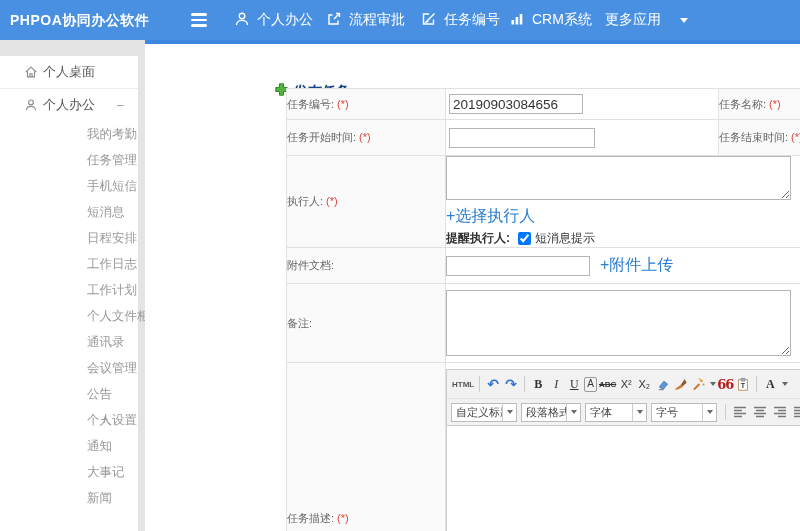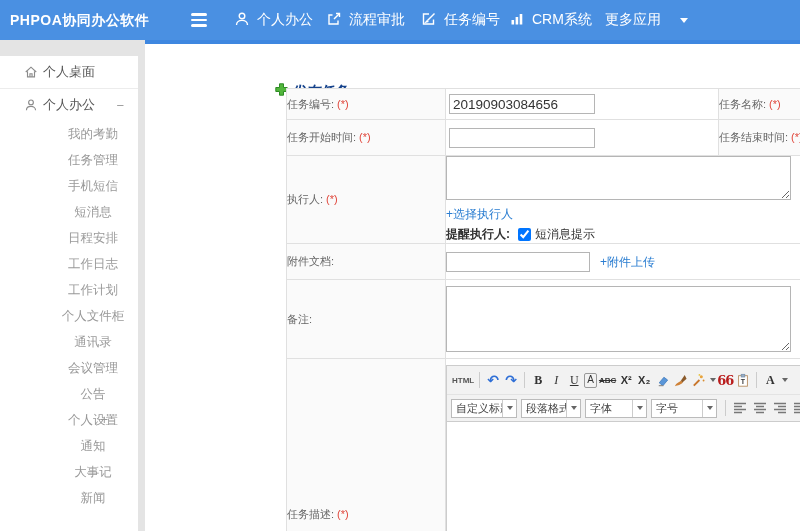--- a/index.html
+++ b/index.html
@@ -14,39 +14,39 @@
   .nav-item{position:absolute;top:0;height:40px;display:flex;align-items:center;gap:7px;font-size:14px;cursor:pointer;white-space:nowrap;}
   .n0{left:234px}.n1{left:326px}.n2{left:421px}.n3{left:509px}.n4{left:605px}
   .caret{width:0;height:0;border-left:4.5px solid transparent;border-right:4.5px solid transparent;border-top:5px solid #fff;margin-left:12px;}
 
   
   .sidebar{position:absolute;left:0;top:56px;width:138px;height:491px;background:#fff;}
   .side-main{height:32px;display:flex;align-items:center;padding-left:24px;font-size:13px;color:#555;cursor:pointer;position:relative;}
   .side-main.first{border-bottom:1px solid #ececec;}
   .side-main svg{margin-right:5px;}
   .side-toggle{position:absolute;right:14px;color:#999;font-size:13px;line-height:1;cursor:pointer;}
-  .side-sub{height:26px;line-height:26px;padding-left:48px;font-size:12.5px;color:#999;cursor:pointer;position:relative;white-space:nowrap;text-align:center;}
+  .side-sub{height:26px;line-height:26px;padding-left:87px;font-size:12.5px;color:#999;cursor:pointer;position:relative;white-space:nowrap;}
   .side-sub .side-toggle{right:30px;top:6px;}
 
   
   .main{position:absolute;left:145px;top:40px;width:655px;height:487px;background:#fff;border-top:4px solid #3e87e0;}
   .page-title{position:absolute;left:130px;top:11px;display:flex;align-items:flex-start;gap:6px;
               font-size:14px;font-weight:bold;color:#15428b;margin-top:28px;}
 
   
   table.form{position:absolute;left:141px;top:44px;width:560px;border-collapse:collapse;table-layout:fixed;}
   table.form td{border:1px solid #e0e0e0;font-size:11px;color:#666;vertical-align:middle;padding:0;}
   td.lbl{background:#fafafa;padding-left:8px;white-space:nowrap;}
   td.lbl3{background:#fafafa;padding-left:5px;white-space:nowrap;}
   .req{color:#e0473c;margin-left:3px;}
   .txt{border:1px solid #b5b5b5;height:20px;font-size:13.5px;color:#333;padding:0 3px;
        font-family:"Liberation Sans","DejaVu Sans",sans-serif;box-sizing:border-box;background:#fff;}
   textarea.ta{border:1px solid #b5b5b5;width:345px;height:44px;resize:both;margin:0;display:block;
        font-family:inherit;box-sizing:border-box;background:#fff;}
-  .lnk{color:#2a7dd1;font-size:12px;text-decoration:none;cursor:pointer;}
+  .lnk{color:#2a7dd1;font-size:16px;text-decoration:none;cursor:pointer;}
   .cell-pad{padding:4px 0 0 3px;vertical-align:top;}
   .exec-link{display:inline-block;margin:6px 0 3px;}
   .remind{font-size:12px;color:#333;display:flex;align-items:center;}
   .remind b{font-weight:bold;}
   .remind input{margin:0 4px 0 8px;}
   .attach-cell{padding-left:3px;}
   .attach-cell .lnk{margin-left:10px;}
 
   
   .editor-cell{vertical-align:top;padding:3px 0 0 3px;}
@@ -57,21 +57,21 @@
   .tbtn{height:18px;min-width:16px;display:inline-flex;align-items:center;justify-content:center;
         margin:0 1px;border-radius:2px;cursor:pointer;font-size:12px;color:#333;flex:none;}
   .sep{width:1px;height:16px;background:#ccc;margin:0 4px;flex:none;}
   .html-btn{font-size:8px;font-weight:bold;color:#555;}
   .undo{color:#2f6fd6;font-size:14px;font-weight:bold;}
   .b-bold{font-weight:bold;font-family:"Liberation Serif",serif;}
   .b-italic{font-style:italic;font-family:"Liberation Serif",serif;}
   .b-under{text-decoration:underline;font-family:"Liberation Serif",serif;}
   .b-boxa{border:1px solid #999;font-size:10px;height:13px;line-height:12px;padding:0 2px;min-width:0;}
   .b-strike{font-size:8px;font-weight:bold;text-decoration:line-through;}
-  .b-supsub{font-size:11px;font-weight:bold;}
+  .b-supsub{font-size:11px;font-weight:normal;}
   .b-quote{font-family:"DejaVu Serif",serif;font-weight:bold;font-size:13px;color:#b91c1c;letter-spacing:-1px;}
   .b-fontA{font-weight:bold;font-family:"Liberation Serif",serif;}
   .mini-caret{width:0;height:0;border-left:3.5px solid transparent;border-right:3.5px solid transparent;border-top:4px solid #666;margin-left:3px;}
   .dd{display:flex;align-items:center;height:19px;background:#fff;border:1px solid #bbb;font-size:11px;color:#444;margin-right:4px;cursor:pointer;flex:none;box-sizing:border-box;}
   .dd-label{padding:0 4px;flex:1;white-space:nowrap;overflow:hidden;}
   .dd-btn{width:13px;align-self:stretch;border-left:1px solid #ccc;display:flex;align-items:center;justify-content:center;}
   .dd-title{width:66px}.dd-para{width:60px}.dd-font{width:62px}.dd-size{width:66px}
   .alignbtn{margin:0 3px;cursor:pointer;flex:none;display:inline-flex;}
   .editor-body{height:240px;background:#fff;}
 </style>
@@ -190,21 +190,21 @@
           <col style="width:273px">
           <col style="width:128px">
         </colgroup>
 
       <tbody>
           <tr>
         <td class="lbl" style="height:30px">
           <span>任务编号:</span><span class="req">(*)</span>
         </td>
         <td style="padding-left:3px">
-          <input class="txt" style="width: 146px;" value="20190903084656">
+          <input class="txt" style="width: 134px;" value="20190903084656">
         </td>
         <td class="lbl3">
           <span>任务名称:</span><span class="req">(*)</span>
         </td>
       </tr>
 
       <tr>
         <td class="lbl" style="height:35px">
           <span>任务开始时间:</span><span class="req">(*)</span>
         </td>

